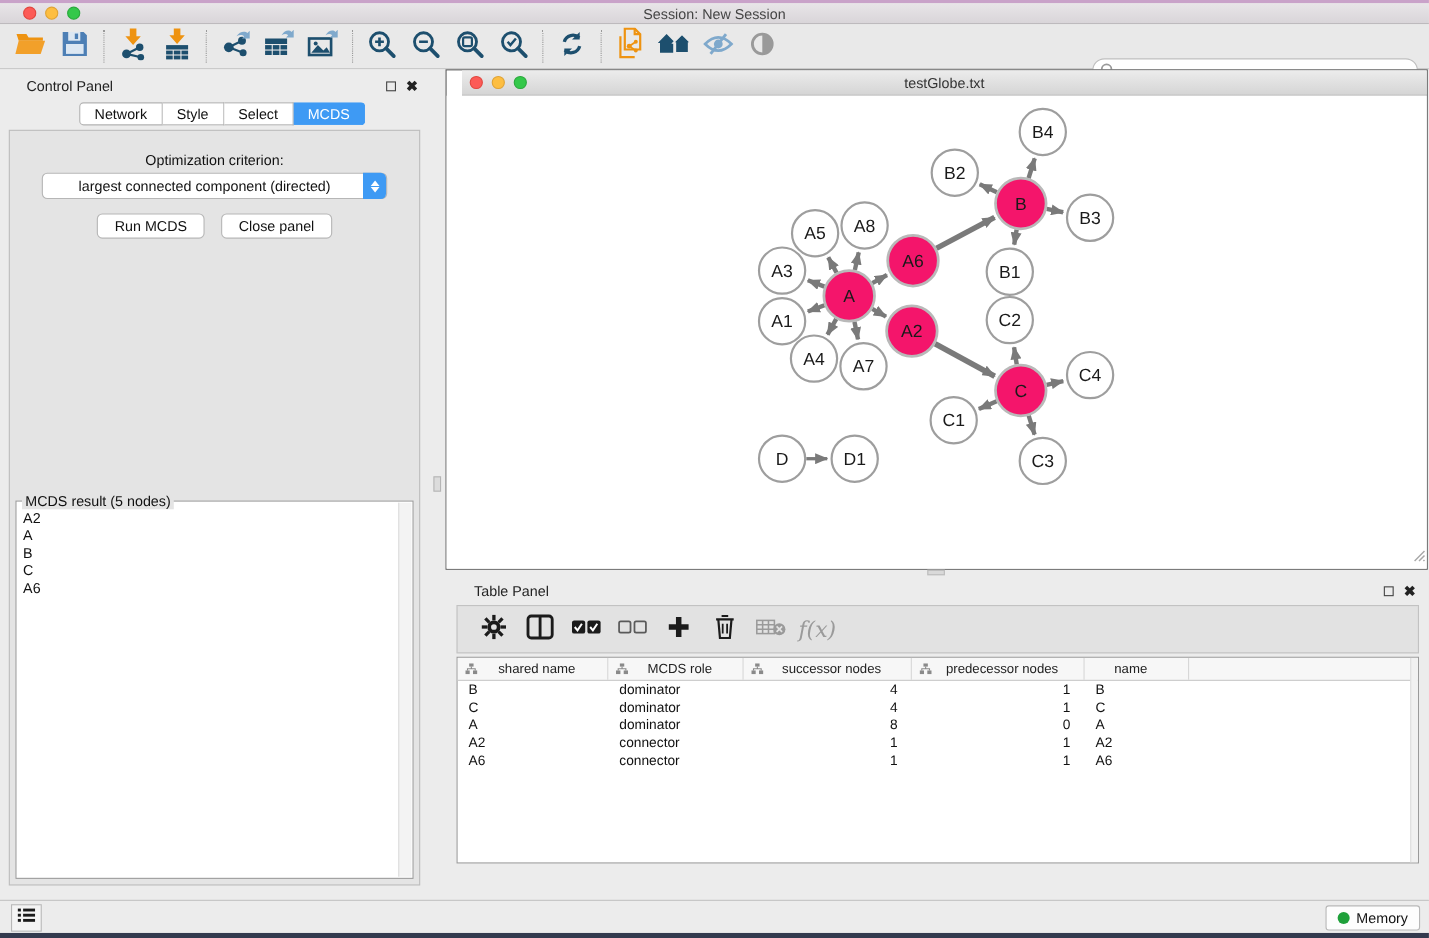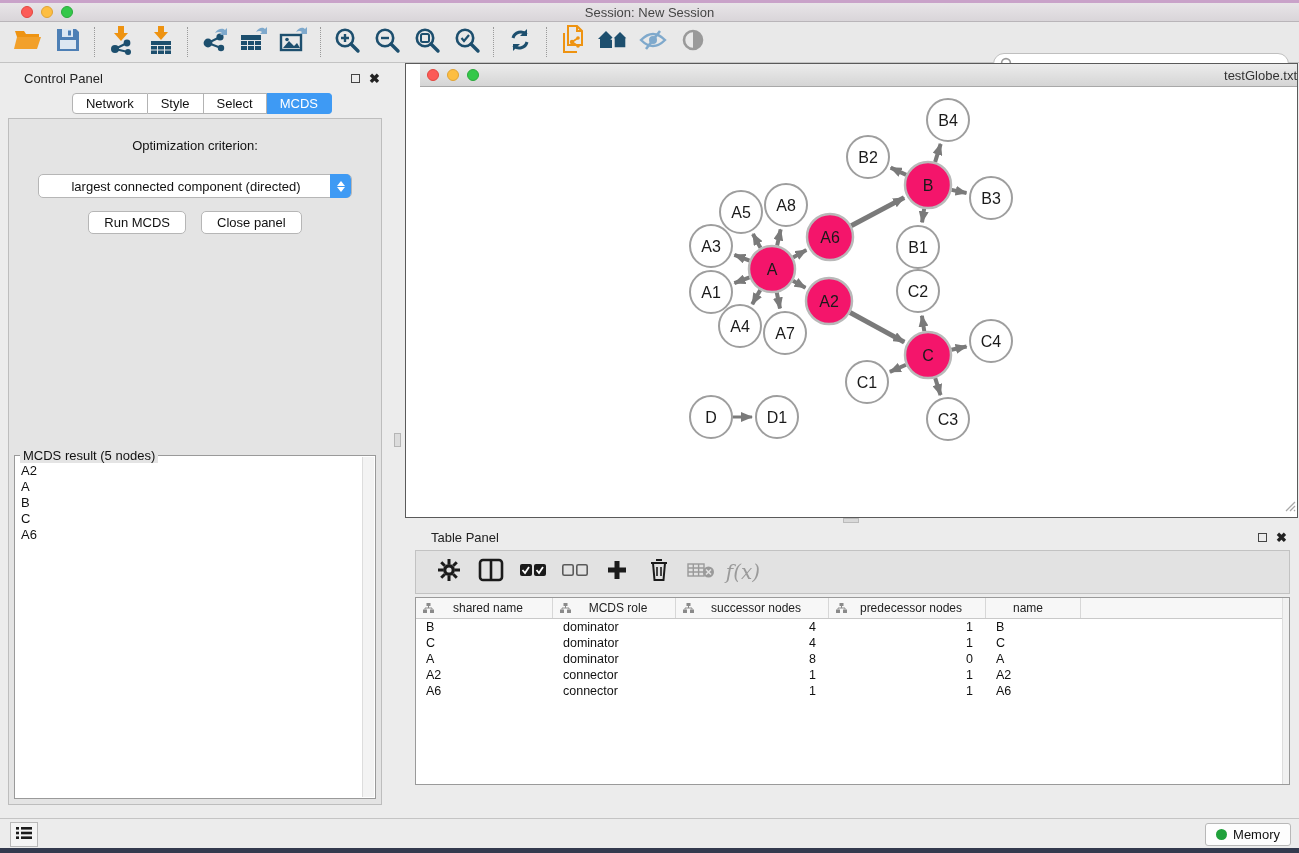--- a/index.html
+++ b/index.html
@@ -40,21 +40,21 @@
   .close-x { font-size:13px; font-weight:bold; color:#222; line-height:9px; }
   .seg-tabs { display:flex; justify-content:center; }
   .seg-tab { font-size:13px; color:#111; background:#fff; border:1px solid #b3b3b3; border-left:none;
     padding:2px 13px; height:21px; display:flex; align-items:center; }
   .seg-tab:first-child { border-left:1px solid #b3b3b3; border-radius:4px 0 0 4px; }
   .seg-tab:last-child { border-radius:0 4px 4px 0; }
   .seg-tab.active { background:#3e9af4; border-color:#3e9af4; color:#fff; }
   .cp-body { position:absolute; left:8px; right:8px; top:55px; bottom:13px;
     background:#e4e4e4; border:1px solid #bdbdbd; }
   .opt-label { text-align:center; margin-top:19px; font-size:13px; color:#111; }
-  .dropdown { position:relative; margin:21px auto 0; width:314px; height:24px; background:#fff;
+  .dropdown { position:relative; margin:4px auto 0; width:314px; height:24px; background:#fff;
     border:1px solid #b6b6b6; border-radius:5px; display:flex; align-items:center; }
   .dropdown-value { flex:1; text-align:center; font-size:13px; color:#111; padding-right:18px; }
   .dd-stepper { position:absolute; right:0; top:-1px; width:21px; height:24px; background:#3e9af4;
     border-radius:0 5px 5px 0; display:flex; flex-direction:column; align-items:center; justify-content:center; gap:1px; }
   .chev { width:0; height:0; border-left:4px solid transparent; border-right:4px solid transparent; }
   .chev.up { border-bottom:5px solid #fff; }
   .chev.down { border-top:5px solid #fff; }
   .cp-buttons { display:flex; justify-content:center; gap:15px; margin-top:13px; }
   .push-btn { background:#fff; border:1px solid #b6b6b6; border-radius:5px; height:23px;
     padding:0 15px; font-size:13px; color:#111; display:flex; align-items:center; }
@@ -67,21 +67,21 @@
   
   .v-divider { left:390px; top:63px; width:15px; height:755px; background:#ececec; }
   .v-grip { position:absolute; left:4px; top:370px; width:7px; height:14px; background:#dcdcdc;
     border:1px solid #b5b5b5; }
 
   
   .net-window { left:405px; top:63px; width:893px; height:455px; background:#fff;
     border:1px solid #5a5a5a; }
   .net-titlebar { height:23px; background:linear-gradient(#ececec,#d5d5d5); border-bottom:1px solid #a8a8a8;
     display:flex; align-items:center; position:relative; }
-  .net-title { position:absolute; left:0; right:0; text-align:right; font-size:13px; color:#333; }
+  .net-title { position:absolute; left:0; right:0; text-align:center; font-size:13px; color:#333; }
   .net-canvas { position:absolute; left:0; top:23px; width:891px; height:430px; background:#fff; }
   .resize-grip { position:absolute; right:1px; bottom:1px; }
   .h-grip { left:843px; top:518px; width:12px; height:5px; background:#d9d9d9; border:1px solid #bbb; }
 
   
   .table-panel { left:405px; top:524px; width:894px; height:294px; background:#ececec; }
   .tp-header { height:26px; display:flex; align-items:center; padding:0 12px; font-size:13px; color:#222; }
   .tp-toolbar { position:absolute; left:10px; right:9px; top:26px; height:44px; background:#e2e2e2;
     border:1px solid #c2c2c2; display:flex; align-items:center; padding-left:14px; gap:4px; }
   .tpt-btn { width:38px; height:34px; display:flex; align-items:center; justify-content:center; }

